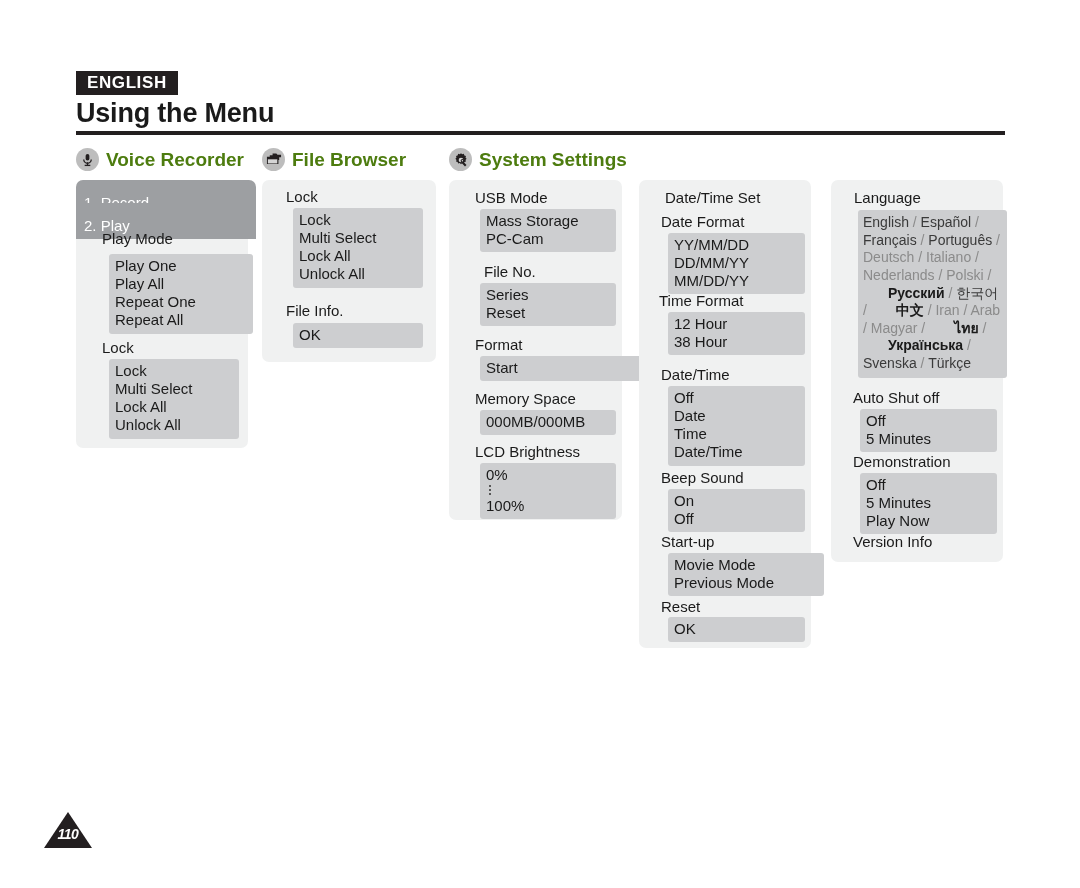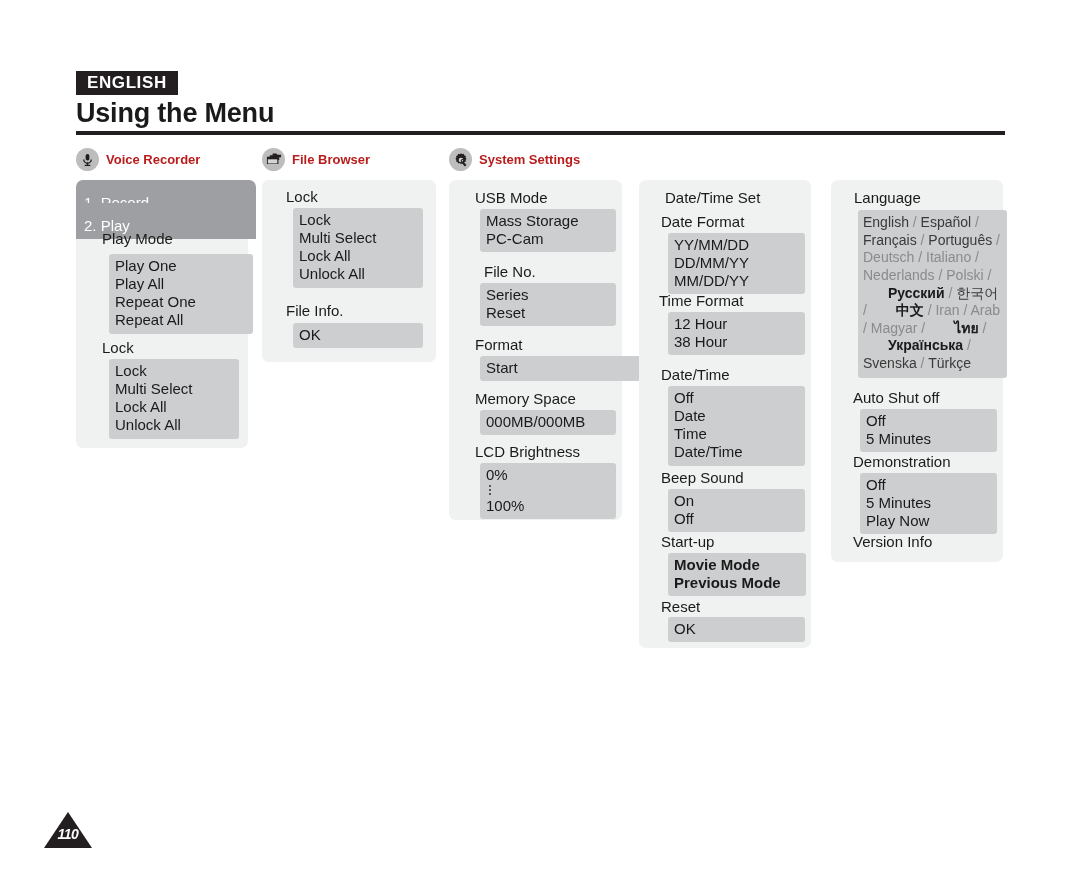--- a/index.html
+++ b/index.html
@@ -46,23 +46,23 @@
     height: 4px;
     background: #231f20;
   }
 
   
   .section-head {
     position: absolute;
     display: flex;
     align-items: center;
     gap: 7px;
-    font-size: 13px;
+    font-size: 19px;
     font-weight: bold;
-    color: #b91c1c;
+    color: #4d7c0f;
     white-space: nowrap;
   }
   .sec-icon {
     width: 23px;
     height: 23px;
     border-radius: 50%;
     background: #bdbdbd;
     display: inline-flex;
     align-items: center;
     justify-content: center;
@@ -154,21 +154,21 @@
   #dt-title        { position: absolute; left: 26px; top: 9px; }
   #dt-df-label     { position: absolute; left: 22px; top: 33px; }
   #dt-df-box       { position: absolute; left: 29px; top: 53px; width: 137px; }
   #dt-tf-label     { position: absolute; left: 20px; top: 112px; }
   #dt-tf-box       { position: absolute; left: 29px; top: 132px; width: 137px; }
   #dt-dt-label     { position: absolute; left: 22px; top: 186px; }
   #dt-dt-box       { position: absolute; left: 29px; top: 206px; width: 137px; }
   #dt-beep-label   { position: absolute; left: 22px; top: 289px; }
   #dt-beep-box     { position: absolute; left: 29px; top: 309px; width: 137px; }
   #dt-start-label  { position: absolute; left: 22px; top: 353px; }
-  #dt-start-box    { position: absolute; left: 29px; top: 373px; width: 138px; font-weight: bold; }
+  #dt-start-box    { position: absolute; left: 29px; top: 373px; width: 156px; }
   #dt-reset-label  { position: absolute; left: 22px; top: 418px; }
   #dt-reset-box    { position: absolute; left: 29px; top: 437px; width: 137px; }
 
   
   #lg-label        { position: absolute; left: 23px; top: 9px; }
   #lg-box {
     position: absolute; left: 27px; top: 30px; width: 139px;
     background: #cdced0; border-radius: 3px;
     padding: 4px 5px 5px 5px;
     font-size: 14px; line-height: 1.26;

